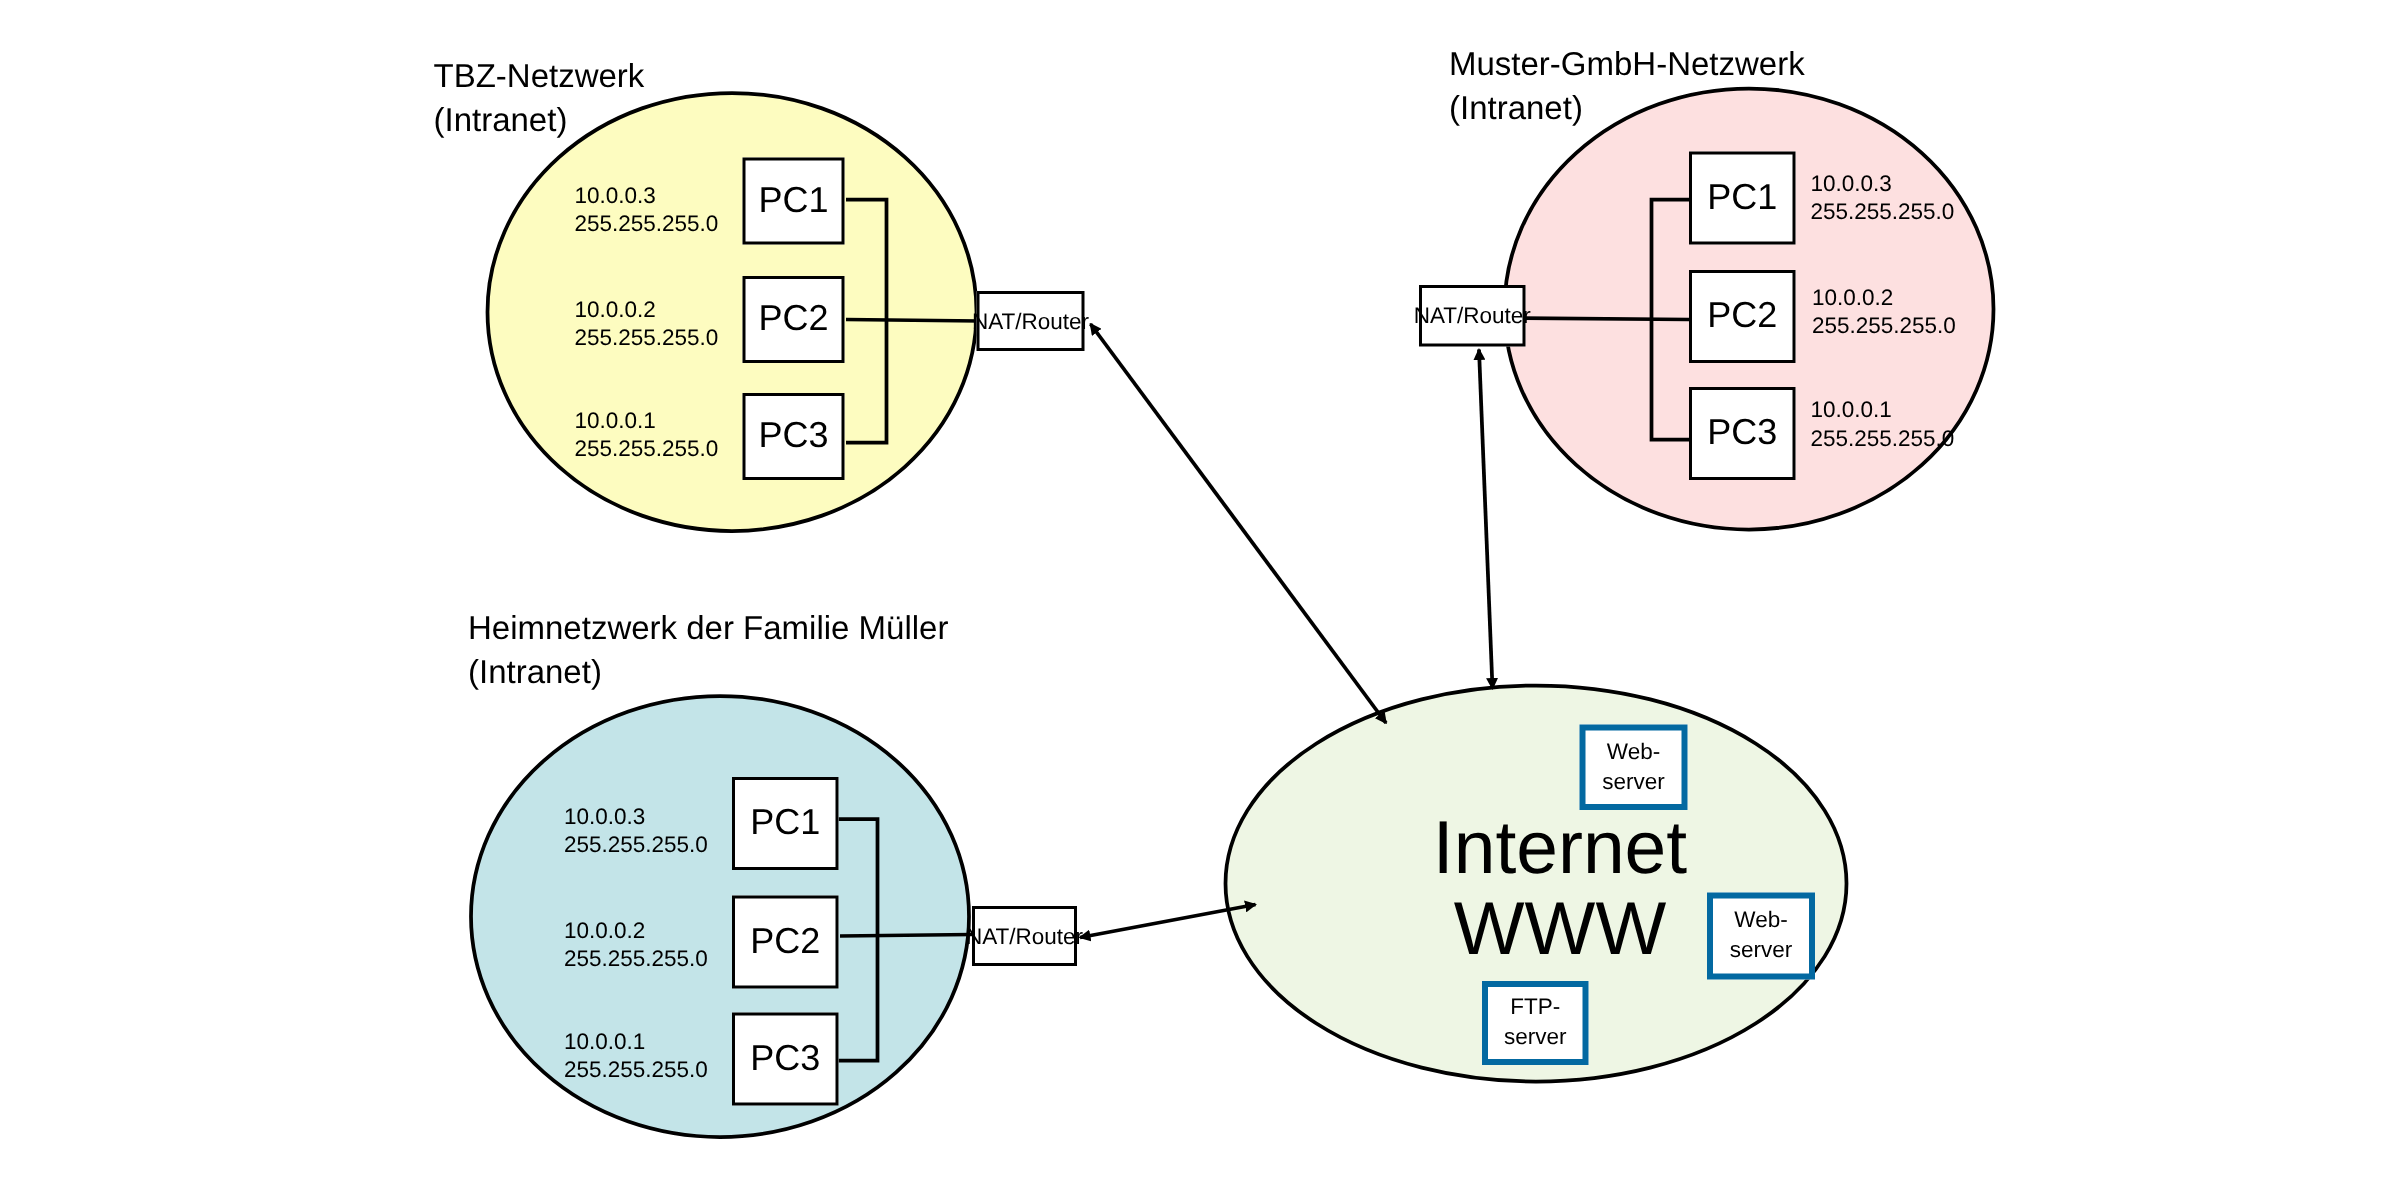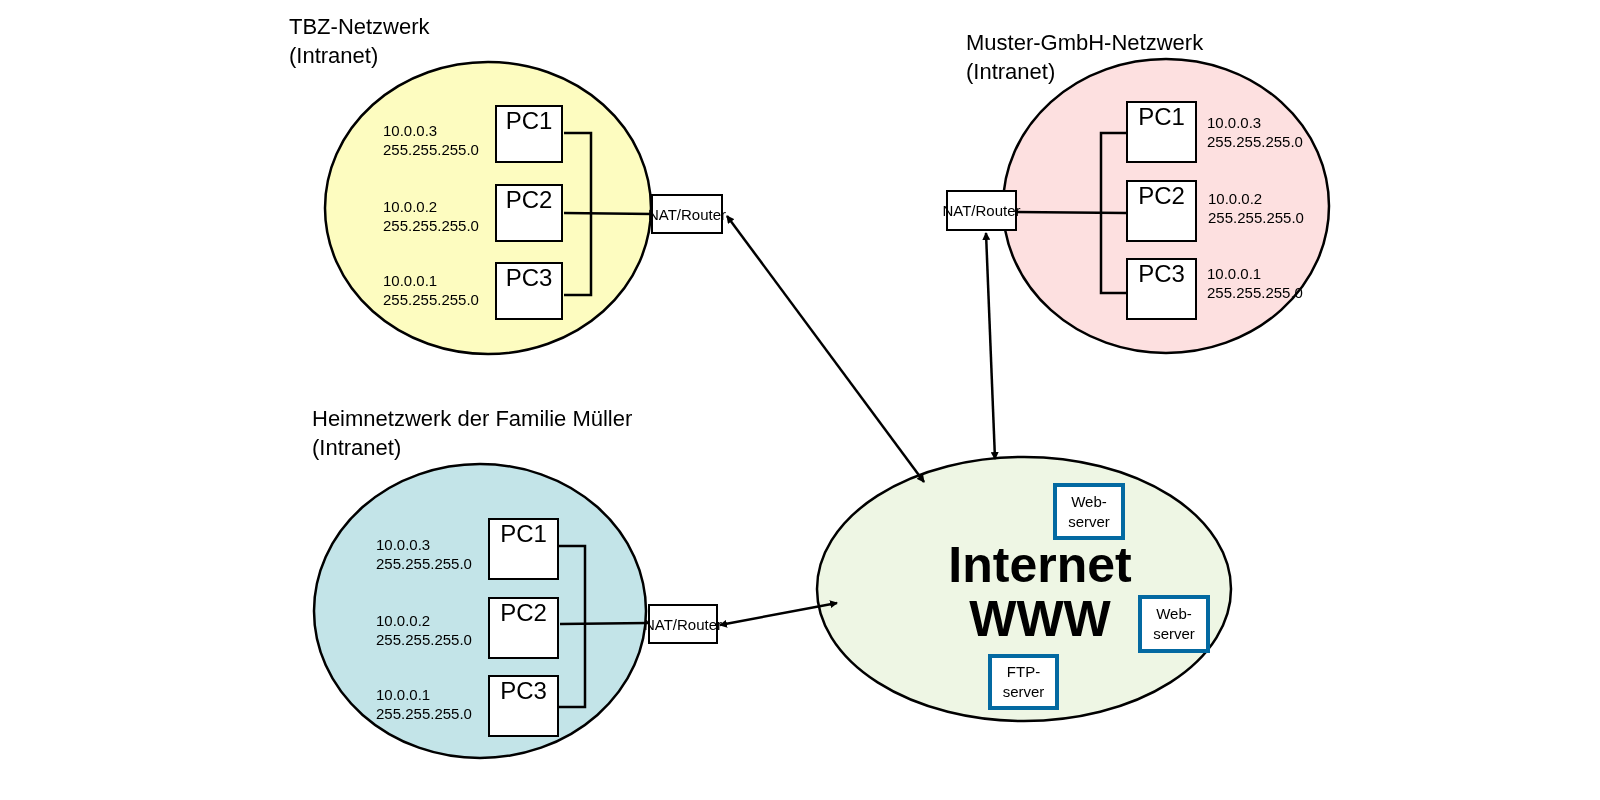--- a/index.html
+++ b/index.html
@@ -2,29 +2,29 @@
 <html><head>
   <meta charset="utf-8">
   <style>
     html, body { margin: 0; padding: 0; background: #ffffff; }
     body { width: 1600px; height: 800px; position: relative; overflow: hidden;
            font-family: "Liberation Sans", sans-serif; color: #000; }
     #stage { position: absolute; left: 0; top: 0; width: 1600px; height: 800px; }
     .title { position: absolute; font-size: 22px; line-height: 29px; color: #000; }
     .ip { position: absolute; font-size: 15px; font-weight: normal; line-height: 19px; white-space: nowrap; }
     .pcbox { position: absolute; width: 68px; height: 58px; background: #fff; border: 2px solid #000;
-             box-sizing: border-box; display: flex; align-items: flex-start; justify-content: center;
+             box-sizing: border-box; display: flex; align-items: center; justify-content: center;
              font-size: 24px; }
     .nat { position: absolute; background: #fff; border: 2px solid #000; box-sizing: border-box;
            font-size: 15px; line-height: 17px; text-align: center; display: flex; flex-direction: row;
            align-items: center; justify-content: center; }
     .srv { position: absolute; background: #fff; border: 4px solid #0369a1; box-sizing: border-box;
            font-size: 15px; line-height: 20px; text-align: center; display: flex; flex-direction: column;
            align-items: center; justify-content: center; }
-    .internet-label { position: absolute; font-weight: bold; font-size: 50px; line-height: 54px;
+    .internet-label { position: absolute; font-weight: normal; font-size: 50px; line-height: 54px;
                       text-align: center; }
   </style>
 </head>
 <body>
 
 <div id="stage">
 
   <svg id="bg" width="1600" height="800" style="position:absolute;left:0;top:0;">
     <defs>
       <marker id="ah" markerWidth="8" markerHeight="8" refX="7" refY="4" orient="auto" markerUnits="userSpaceOnUse">
@@ -53,21 +53,21 @@
     <g stroke="#000" stroke-width="2.5" fill="none">
       <polyline points="559,546 585,546 585,707 559,707"></polyline>
       <line x1="560" y1="624" x2="648" y2="623"></line>
     </g>
 
     <line x1="727" y1="216" x2="924" y2="482" stroke="#000" stroke-width="2.5" marker-start="url(#ahs)" marker-end="url(#ah)"></line>
     <line x1="986" y1="233" x2="995" y2="459" stroke="#000" stroke-width="2.5" marker-start="url(#ahs)" marker-end="url(#ah)"></line>
     <line x1="720" y1="625" x2="837" y2="603" stroke="#000" stroke-width="2.5" marker-start="url(#ahs)" marker-end="url(#ah)"></line>
   </svg>
 
-  <div class="title" style="left:289px;top:12px;">
+  <div class="title" style="left:289px;top:36px;">
     <div>TBZ-Netzwerk</div>
     <div>(Intranet)</div>
   </div>
 
   <div class="ip" style="left:383px;top:121px;">
     <div>10.0.0.3</div>
     <div>255.255.255.0</div>
   </div>
   <div class="pcbox" style="left:495px;top:105px;">
     <span>PC1</span>

